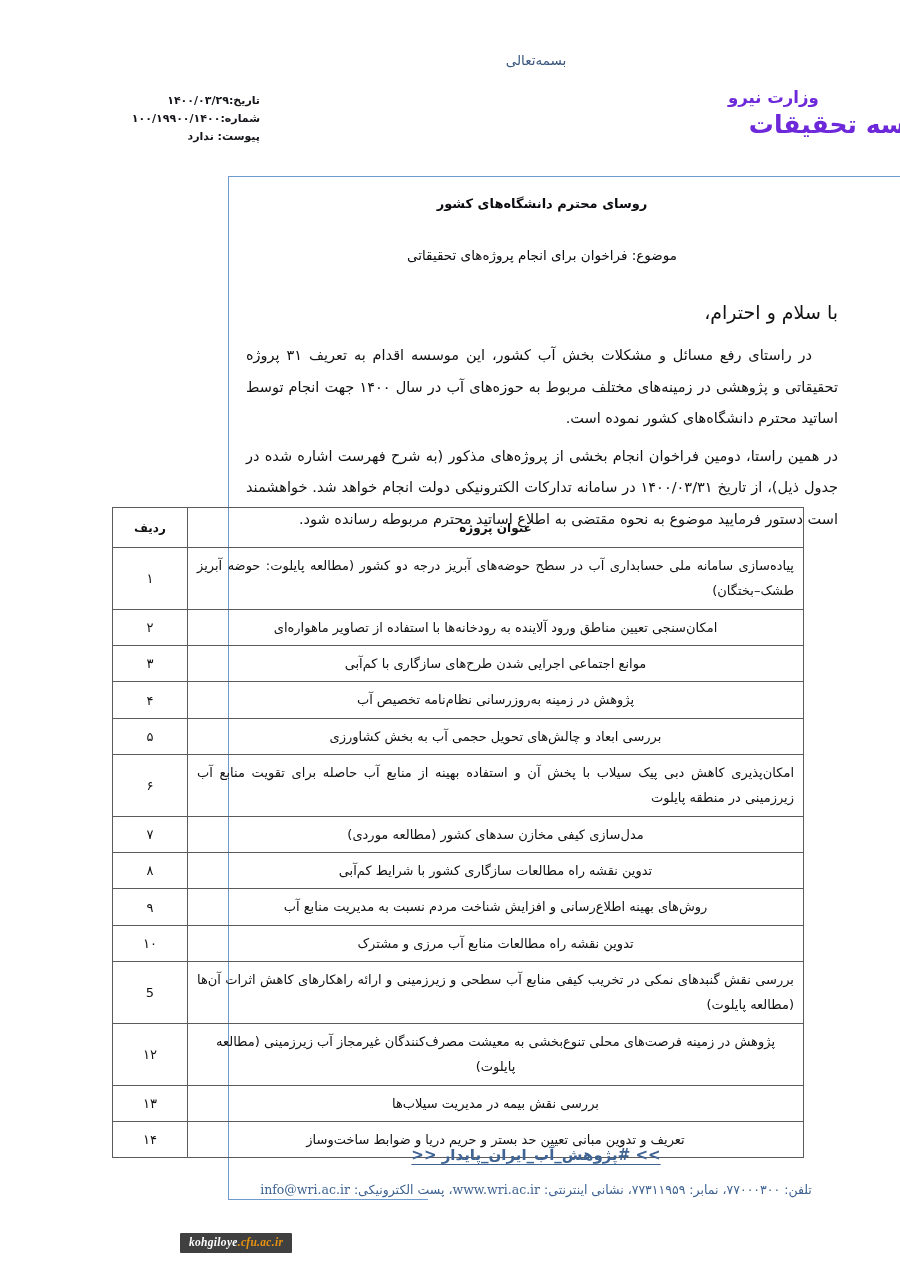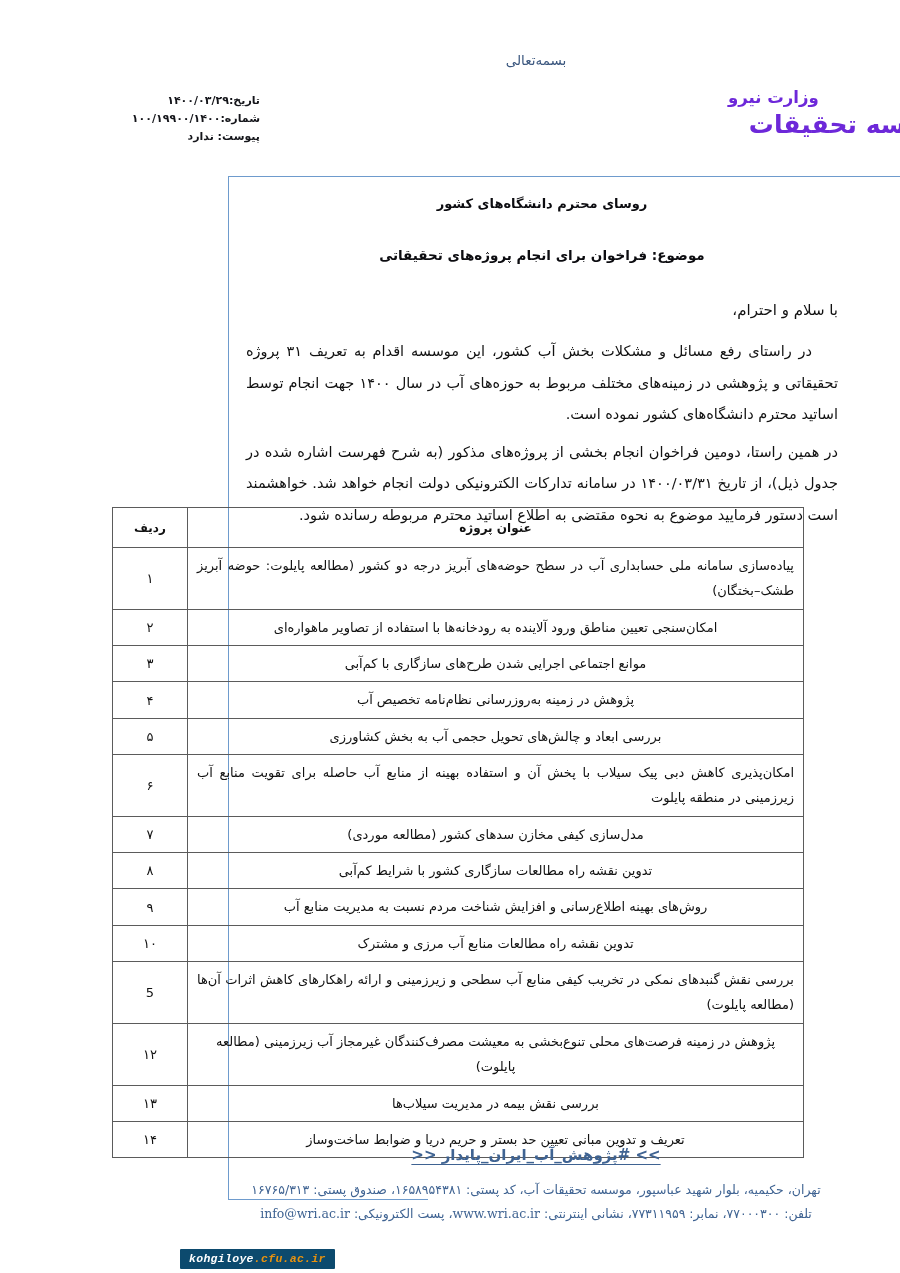--- a/index.html
+++ b/index.html
@@ -140,28 +140,28 @@
     font-size: 13px;
     font-weight: bold;
     text-align: center;
     color: #0c0c10;
     margin: 0 0 36px 0;
     letter-spacing: 0;
   }
 
   .subject {
     font-size: 13.5px;
-    font-weight: bold;
+    font-weight: normal;
     text-align: center;
     color: #0c0c10;
     margin: 0 0 38px 0;
   }
 
   .salutation {
-    font-size: 15px;
+    font-size: 19px;
     text-align: right;
     margin: 0 0 17px 0;
     color: #111;
   }
 
   .para {
     font-size: 14.5px;
     line-height: 2.18;
     text-align: justify;
     text-justify: inter-word;
@@ -247,25 +247,25 @@
     direction: ltr;
     unicode-bidi: embed;
     display: inline-block;
     font-family: "DejaVu Serif", "Liberation Serif", serif;
   }
 
   
   .watermark {
     position: absolute;
     left: 8px;
-    bottom: 4px;
-    background: #0c4a6e;
+    bottom: 20px;
+    background: #404040;
     padding: 4px 9px 5px 9px;
     direction: ltr;
-    font-family: Liberation Mono, monospace;
+    font-family: Liberation Serif, serif;
     font-size: 11.5px;
     font-weight: bold;
     font-style: italic;
     letter-spacing: 0.3px;
     line-height: 1;
     border-radius: 1px;
   }
   .watermark .wm-a { color: #ffffff; }
   .watermark .wm-b { color: #e8920f; }
 </style>
@@ -382,23 +382,20 @@
           <td class="col-title center">تعریف و تدوین مبانی تعیین حد بستر و حریم دریا و ضوابط ساخت‌وساز</td>
           <td class="col-num">۱۴</td>
         </tr>
       </tbody>
     </table>
   </div>
 
   <div class="footer">
     <span class="hashtag">&gt;&gt; #پژوهش_آب_ایران_پایدار &lt;&lt;</span>
 
-    <span class="addr-line">
-      <span>تهران، حکیمیه، بلوار شهید عباسپور، موسسه تحقیقات آب، کد پستی: ۱۶۵۸۹۵۴۳۸۱، صندوق پستی: </span><span>۱۶۷۶۵/۳۱۳</span>
-    </span>
 
     <span class="addr-line">
       <span>تلفن: ۷۷۰۰۰۳۰۰، نمابر: ۷۷۳۱۱۹۵۹، نشانی اینترنتی:</span>
       <span class="ltr">www.wri.ac.ir</span><span>، پست الکترونیکی:</span>
       <span class="ltr">info@wri.ac.ir</span>
     </span>
   </div>
 
   <div class="watermark">
     <span class="wm-a">kohgiloye</span><span class="wm-b">.cfu.ac.ir</span>

